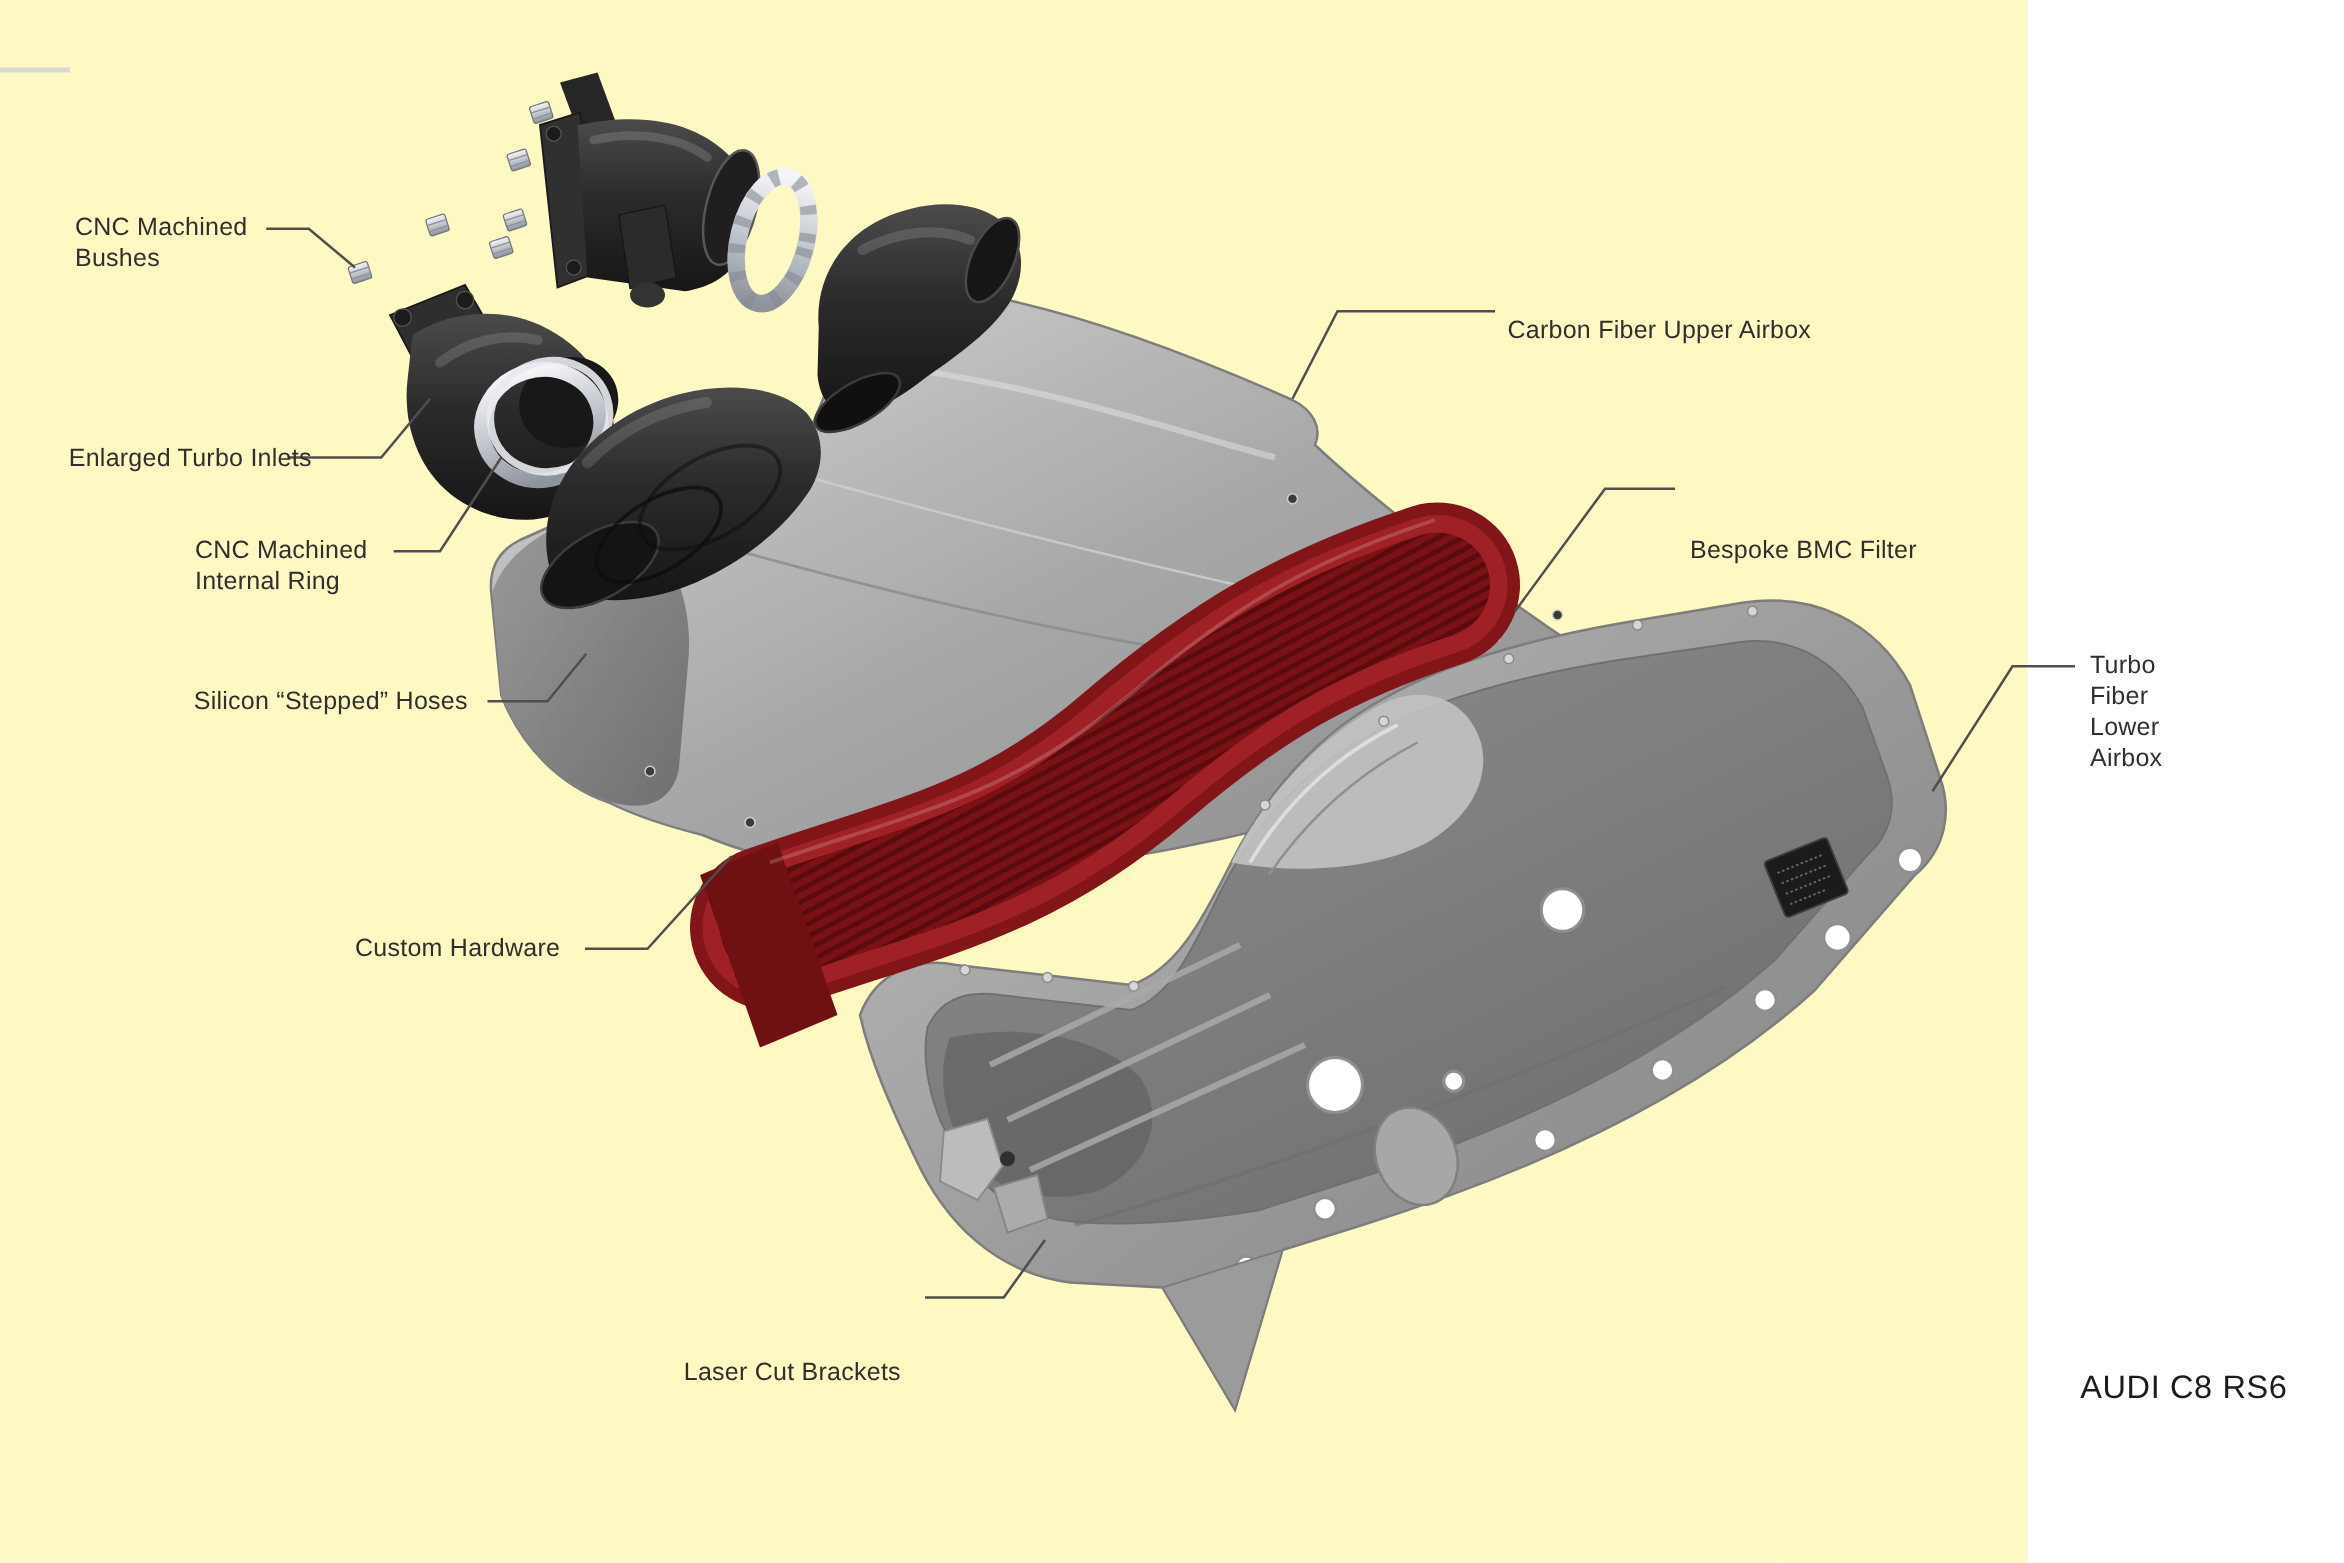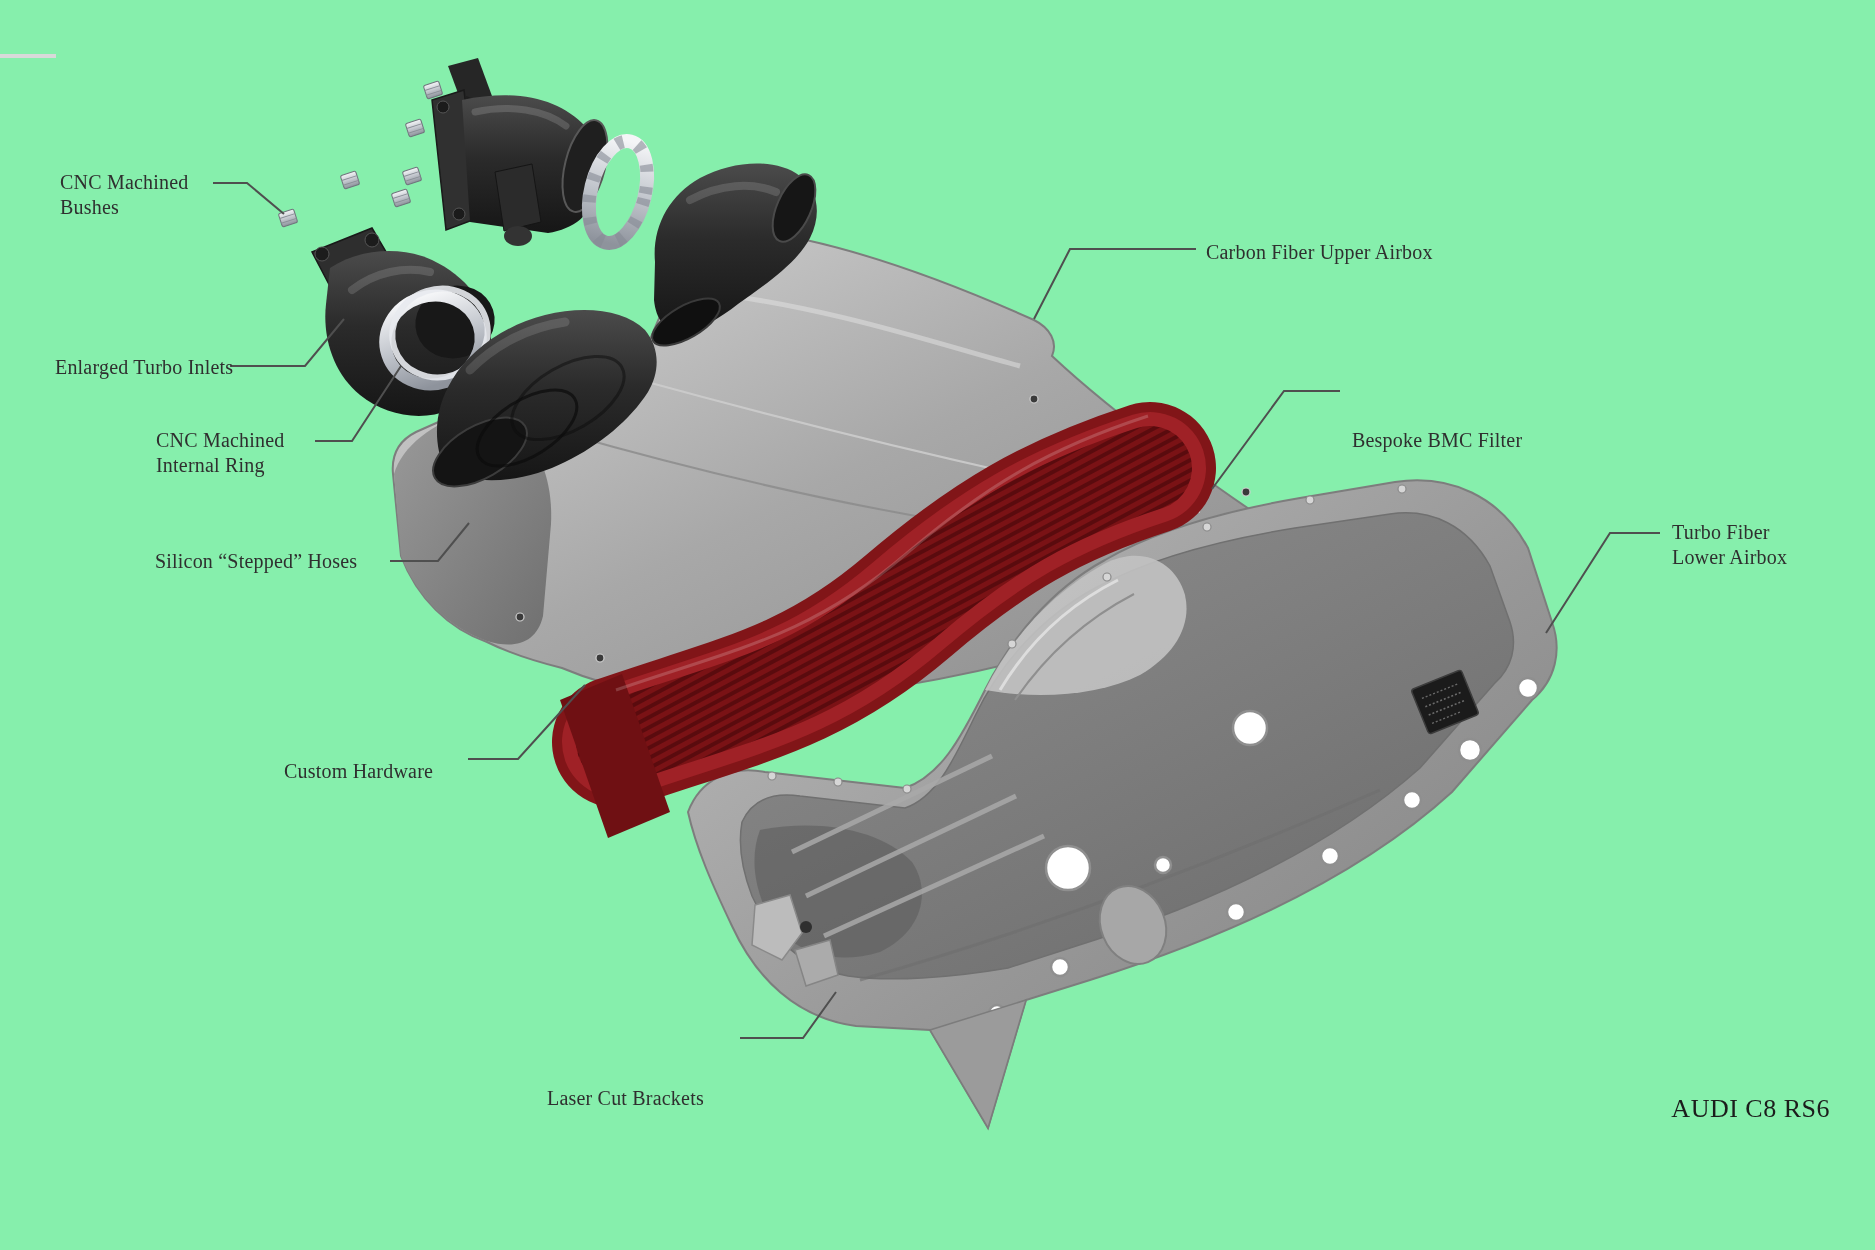--- a/index.html
+++ b/index.html
@@ -1,17 +1,17 @@
 <!DOCTYPE html>
 <html><head>
 <meta charset="utf-8">
 <style>
   html,body{margin:0;padding:0;background:#ffffff;}
   body{width:1875px;height:1250px;overflow:hidden;font-family:"Liberation Sans",sans-serif;}
-  .canvas{position:relative;width:1875px;height:1250px;background:#86efac;font-family:Liberation Serif, serif;}
+  .canvas{position:relative;width:1622px;height:1250px;background:#fef9c3;}
   .canvas svg{position:absolute;left:0;top:0;}
   .callout{position:absolute;font-size:20px;line-height:25px;color:#2f2f2f;
            white-space:pre-line;letter-spacing:.2px;}
   .brand-model{position:absolute;left:1530px;top:1094px;width:300px;text-align:right;
                font-size:26px;font-weight:500;color:#1c1c1c;letter-spacing:.5px;}
   .brand-logo{position:absolute;left:1470px;top:1132px;width:372px;text-align:right;
               font-size:34px;font-weight:500;color:#231f20;letter-spacing:15px;}
   .brand-logo .v-red{color:#d8232a;font-weight:700;}
   .brand-logo sup{font-size:11px;letter-spacing:0;vertical-align:22px;color:#231f20;}
 </style>
@@ -253,21 +253,21 @@
       <polyline points="1660,533 1610,533 1546,633"></polyline>
     </g>
   </svg>
 
   <div class="callout" style="left:60px;top:170px;">CNC Machined
 Bushes</div>
   <div class="callout" style="left:55px;top:355px;">Enlarged Turbo Inlets</div>
   <div class="callout" style="left:156px;top:428px;">CNC Machined
 Internal Ring</div>
   <div class="callout" style="left:155px;top:549px;">Silicon “Stepped” Hoses</div>
-  <div class="callout" style="left:284px;top:747px;margin-top:12px;">Custom Hardware</div>
+  <div class="callout" style="left:284px;top:747px;">Custom Hardware</div>
   <div class="callout" style="left:547px;top:1086px;">Laser Cut Brackets</div>
-  <div class="callout" style="left:1206px;top:240px;">Carbon Fiber Upper Airbox</div>
+  <div class="callout" style="left:1206px;top:252px;">Carbon Fiber Upper Airbox</div>
   <div class="callout" style="left:1352px;top:380px;margin-top:48px;">Bespoke BMC Filter</div>
   <div class="callout" style="left:1672px;top:520px;">Turbo Fiber
 Lower Airbox</div>
 
   <div class="brand-model">AUDI C8 RS6</div>
 </div>
 
 </body></html>

